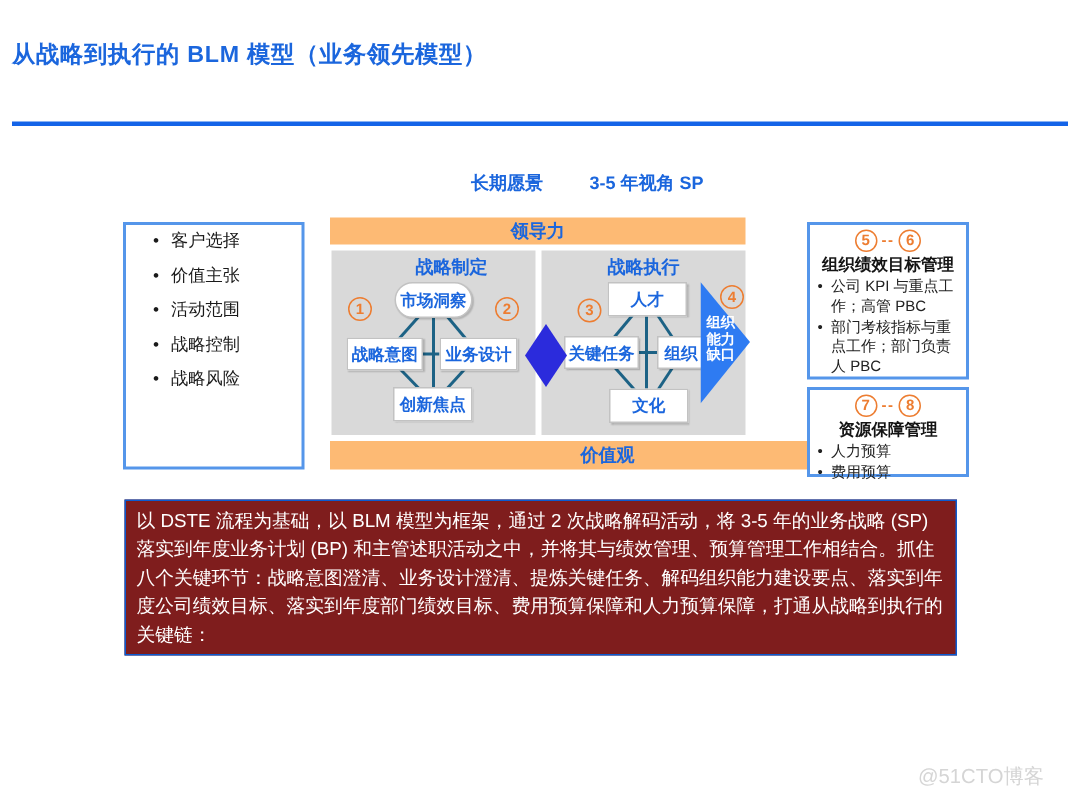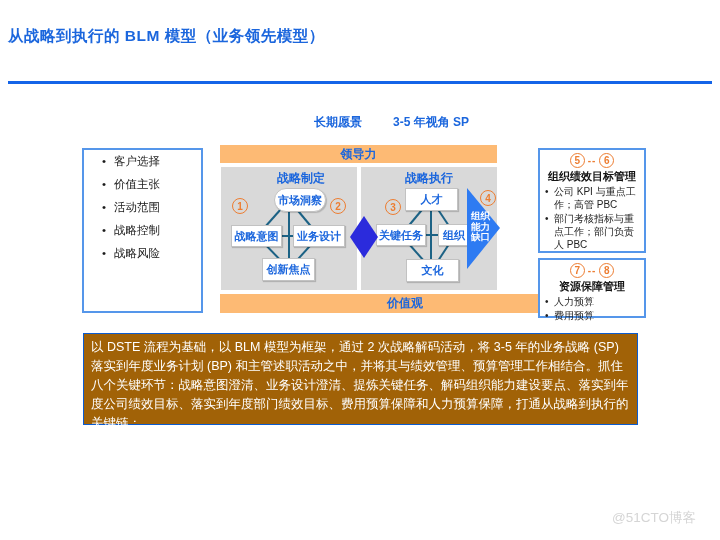--- a/index.html
+++ b/index.html
@@ -64,21 +64,21 @@
 
   svg.connectors { left:220px; top:145px; z-index:1; }
 
   .node {
     background:#ffffff; border:1px solid #c2c2c2;
     box-shadow:1px 1px 1px rgba(0,0,0,0.18);
     display:flex; align-items:center; justify-content:center;
     font-size:11px; font-weight:bold; color:#1B66DD;
     z-index:2; white-space:nowrap; overflow:hidden;
   }
-  .n-market     { left:274px; top:188px; width:52px; height:24px;border-radius:12px; }
+  .n-market     { left:263px; top:188px; width:52px; height:24px;border-radius:12px; }
   .n-intent     { left:231px; top:225px; width:51px; height:22px; }
   .n-design     { left:293px; top:225px; width:52px; height:22px; }
   .n-innovation { left:262px; top:258px; width:53px; height:23px; }
   .n-talent     { left:405px; top:188px; width:53px; height:23px; }
   .n-tasks      { left:376px; top:224px; width:50px; height:22px; }
   .n-org        { left:438px; top:224px; width:33px; height:22px; justify-content:flex-start; padding-left:4px; }
   .n-culture    { left:406px; top:259px; width:53px; height:23px; }
 
   .diamond {
     left:350px; top:216px; width:28px; height:42px;
@@ -123,22 +123,22 @@
     color:#141414; padding-top:1px;
   }
   .mg-item {
     position:relative; padding-left:14px; padding-right:2px;
     font-size:10px; color:#222; line-height:13px; margin-top:1px;
   }
   .mg-item::before { content:"•"; position:absolute; left:5px; color:#222; }
 
   
   .desc {
-    left:83px; top:333px; width:555px; height:92px;
-    background:#a16207; border:1px solid #0B5BD0;
+    left:83px; top:333px; width:555px; height:104px;
+    background:#7f1d1d; border:1px solid #0B5BD0;
     color:#ffffff; font-size:12.5px; line-height:19px;
     padding:4px 7px 0 7px;
   }
 
   
   .watermark {
     left:612px; top:509px;
     color:#D5D5D5; font-size:13.5px;
   }
 </style>

